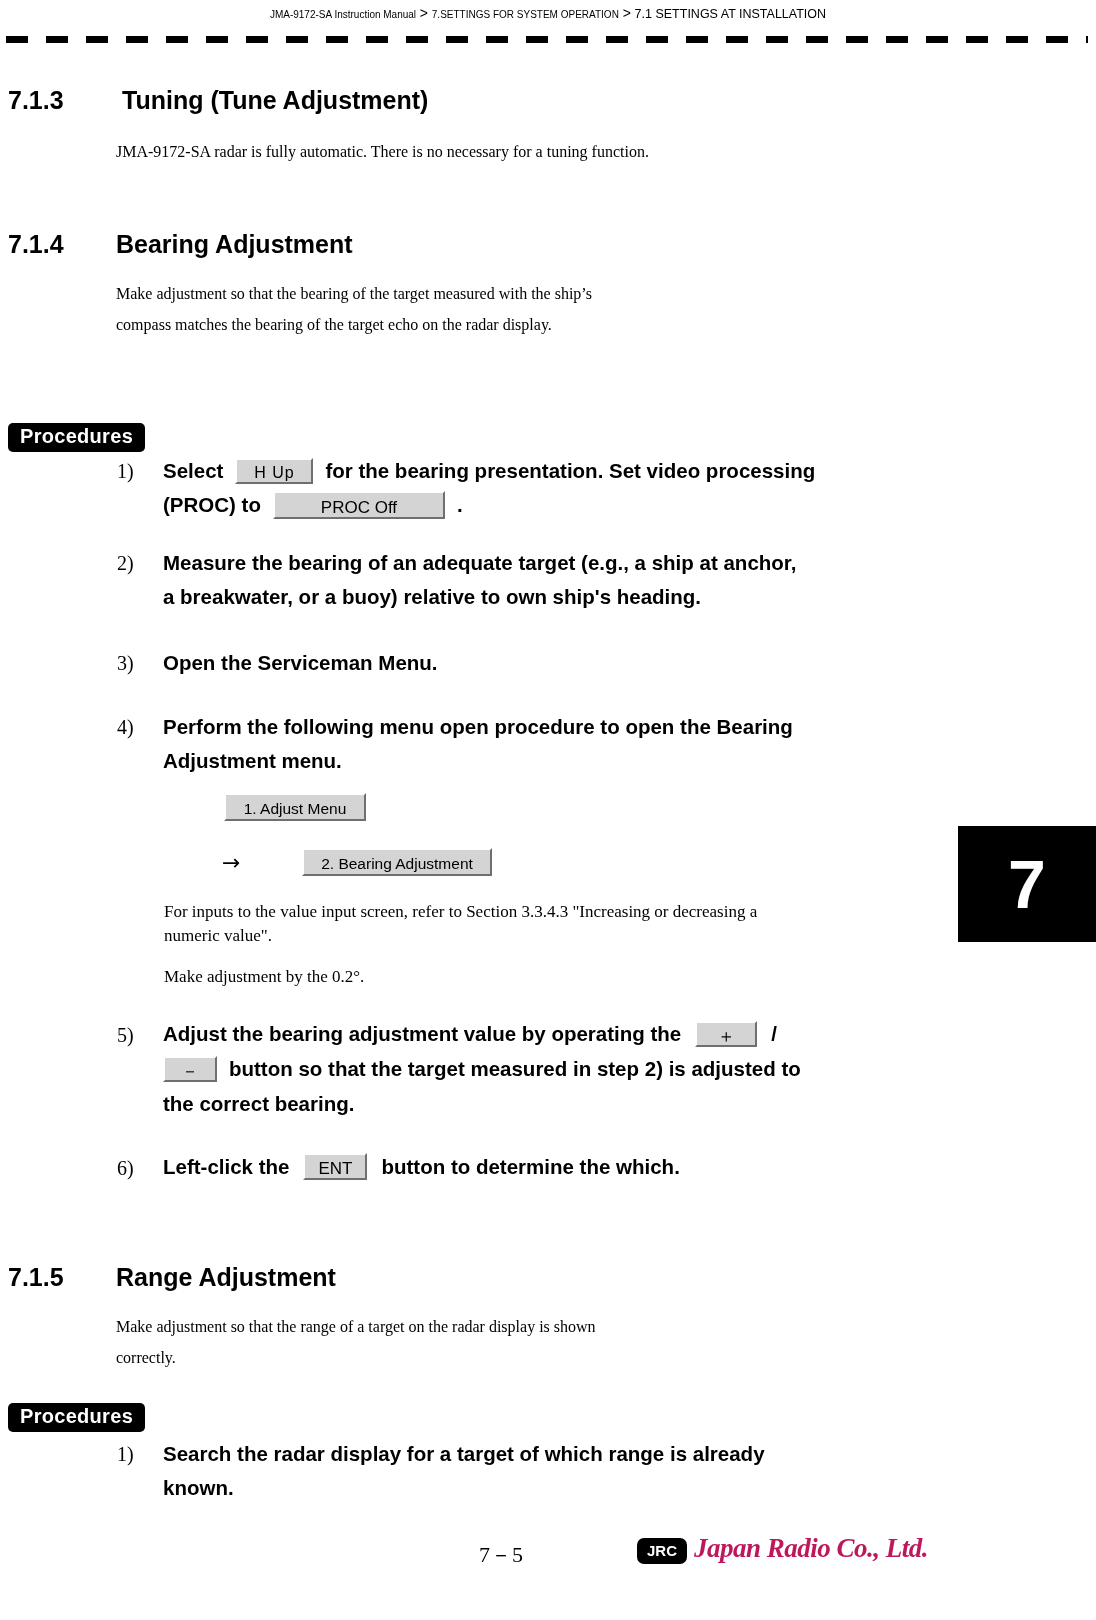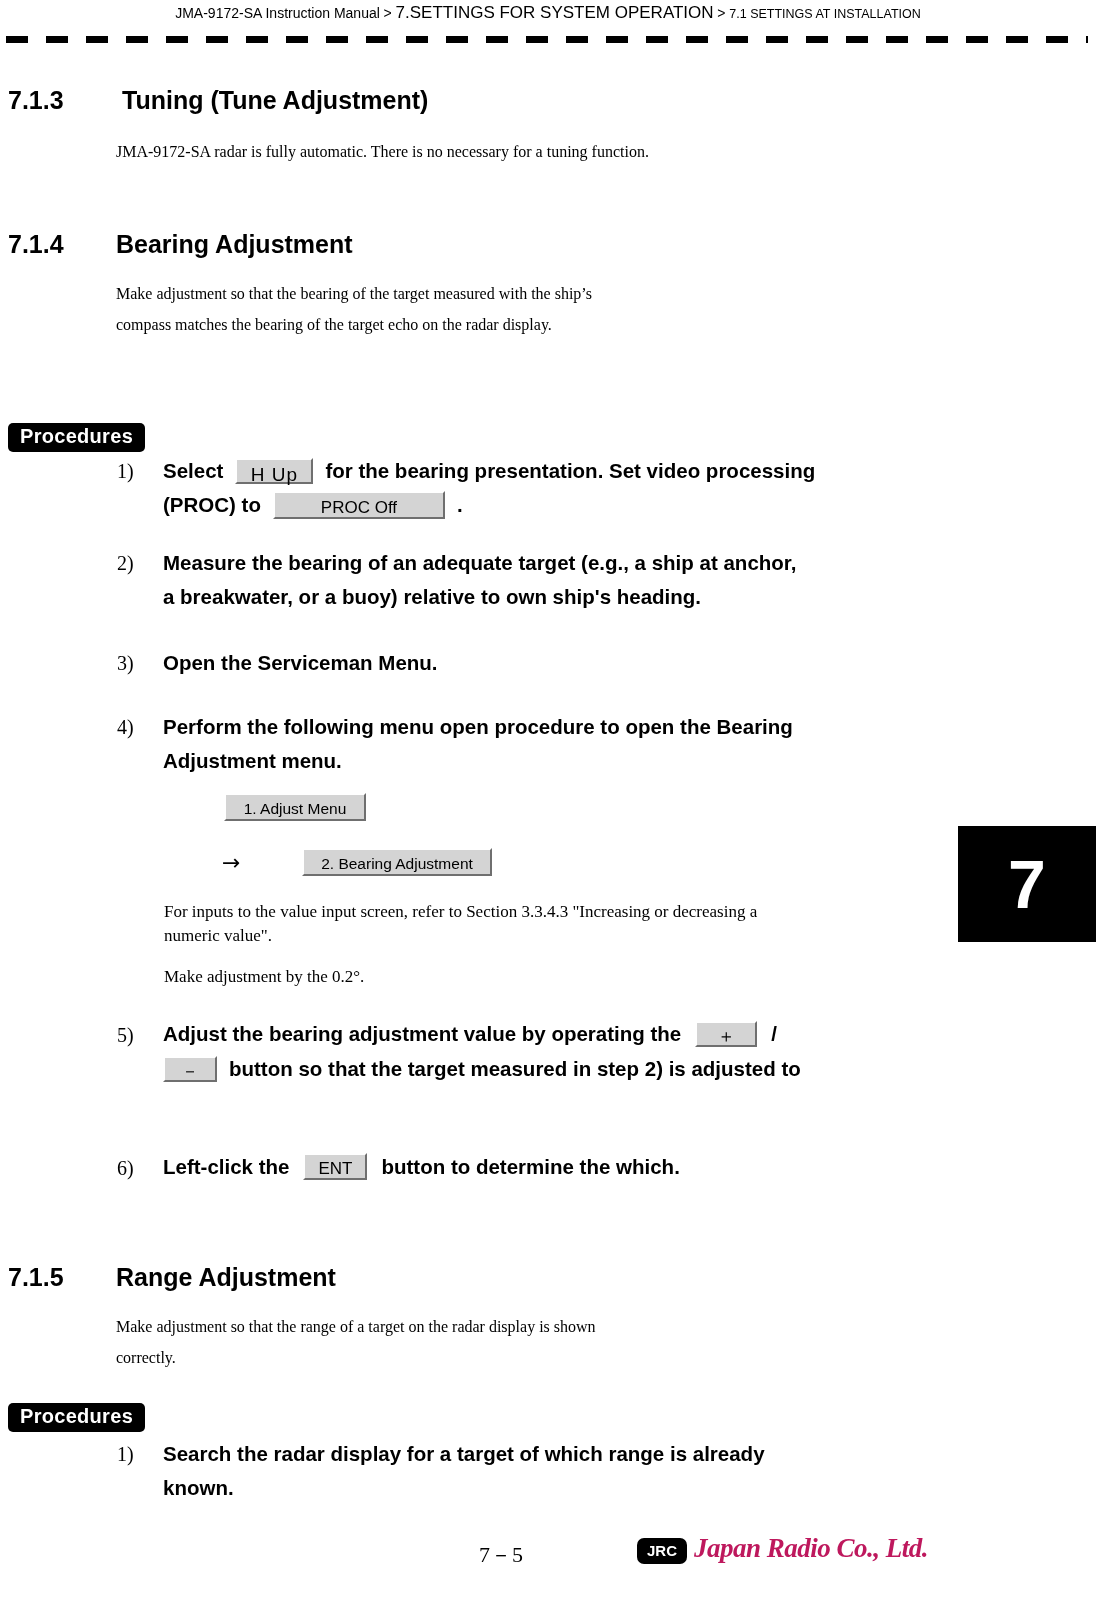--- a/index.html
+++ b/index.html
@@ -27,23 +27,23 @@
     left: 0px;
     width: 1096px;
     height: 26px;
     font-family: "Liberation Sans", sans-serif;
     font-size: 13.5px;
     color: #000;
     text-align: center;
     line-height: 26px;
     white-space: nowrap;
   }
-  .header .hdr-manual { font-size: 14px; }
+  .header .hdr-manual { font-size: 10px; }
   .header .hdr-gt { font-size: 14px; }
-  .header .hdr-sec { font-size: 17px; }
+  .header .hdr-sec { font-size: 10px; }
   .header .hdr-sub { font-size: 12.5px; }
 
   
   .dash-rule {
     position: absolute;
     top: 36px;
     left: 6px;
     width: 1082px;
     height: 7px;
   }
@@ -128,21 +128,21 @@
   
   .key {
     display: inline-block;
     background: #d4d4d4;
     border-top: 2px solid #ffffff;
     border-left: 2px solid #ffffff;
     border-right: 2px solid #6f6f6f;
     border-bottom: 2px solid #6f6f6f;
     font-family: "Liberation Sans", sans-serif;
     font-weight: normal;
-    font-size: 19px;
+    font-size: 16px;
     color: #000;
     text-align: center;
     vertical-align: middle;
     box-sizing: border-box;
     line-height: 1;
     white-space: nowrap;
   }
 
   .key-hup   { width: 78px; height: 26px; padding-top: 5px; letter-spacing: 1px; }
   .key-proc  { width: 172px; height: 28px; padding-top: 6px; font-size: 17px; }
@@ -292,20 +292,21 @@
   <div class="abs step-num" style="left:117px; top:1024px;">5)</div>
   <div class="abs" style="left:163px; top:1019px; width:820px;">
     <span class="step-text inline-wrap">Adjust the bearing adjustment value by operating the</span>
     <span class="key key-plus inline-wrap" style="margin:0 10px;">＋</span>
     <span class="step-text inline-wrap">/</span>
   </div>
   <div class="abs" style="left:163px; top:1054px; width:820px;">
     <span class="key key-minus inline-wrap" style="margin:0 8px 0 0;">－</span>
     <span class="step-text inline-wrap">button so that the target measured in step 2) is adjusted to</span>
   </div>
+  <div class="abs step-text" style="left:163px; top:1089px; width:820px;">the correct bearing.</div>
 
   <div class="abs step-num" style="left:117px; top:1157px;">6)</div>
   <div class="abs" style="left:163px; top:1152px; width:820px;">
     <span class="step-text inline-wrap">Left-click the</span>
     <span class="key key-ent inline-wrap" style="margin:0 10px;">ENT</span>
     <span class="step-text inline-wrap">button to determine the which.</span>
   </div>
 
   <div class="abs h2num" style="left:8px; top:1263px;">7.1.5</div>
   <div class="abs h2txt" style="left:116px; top:1263px;">Range Adjustment</div>

